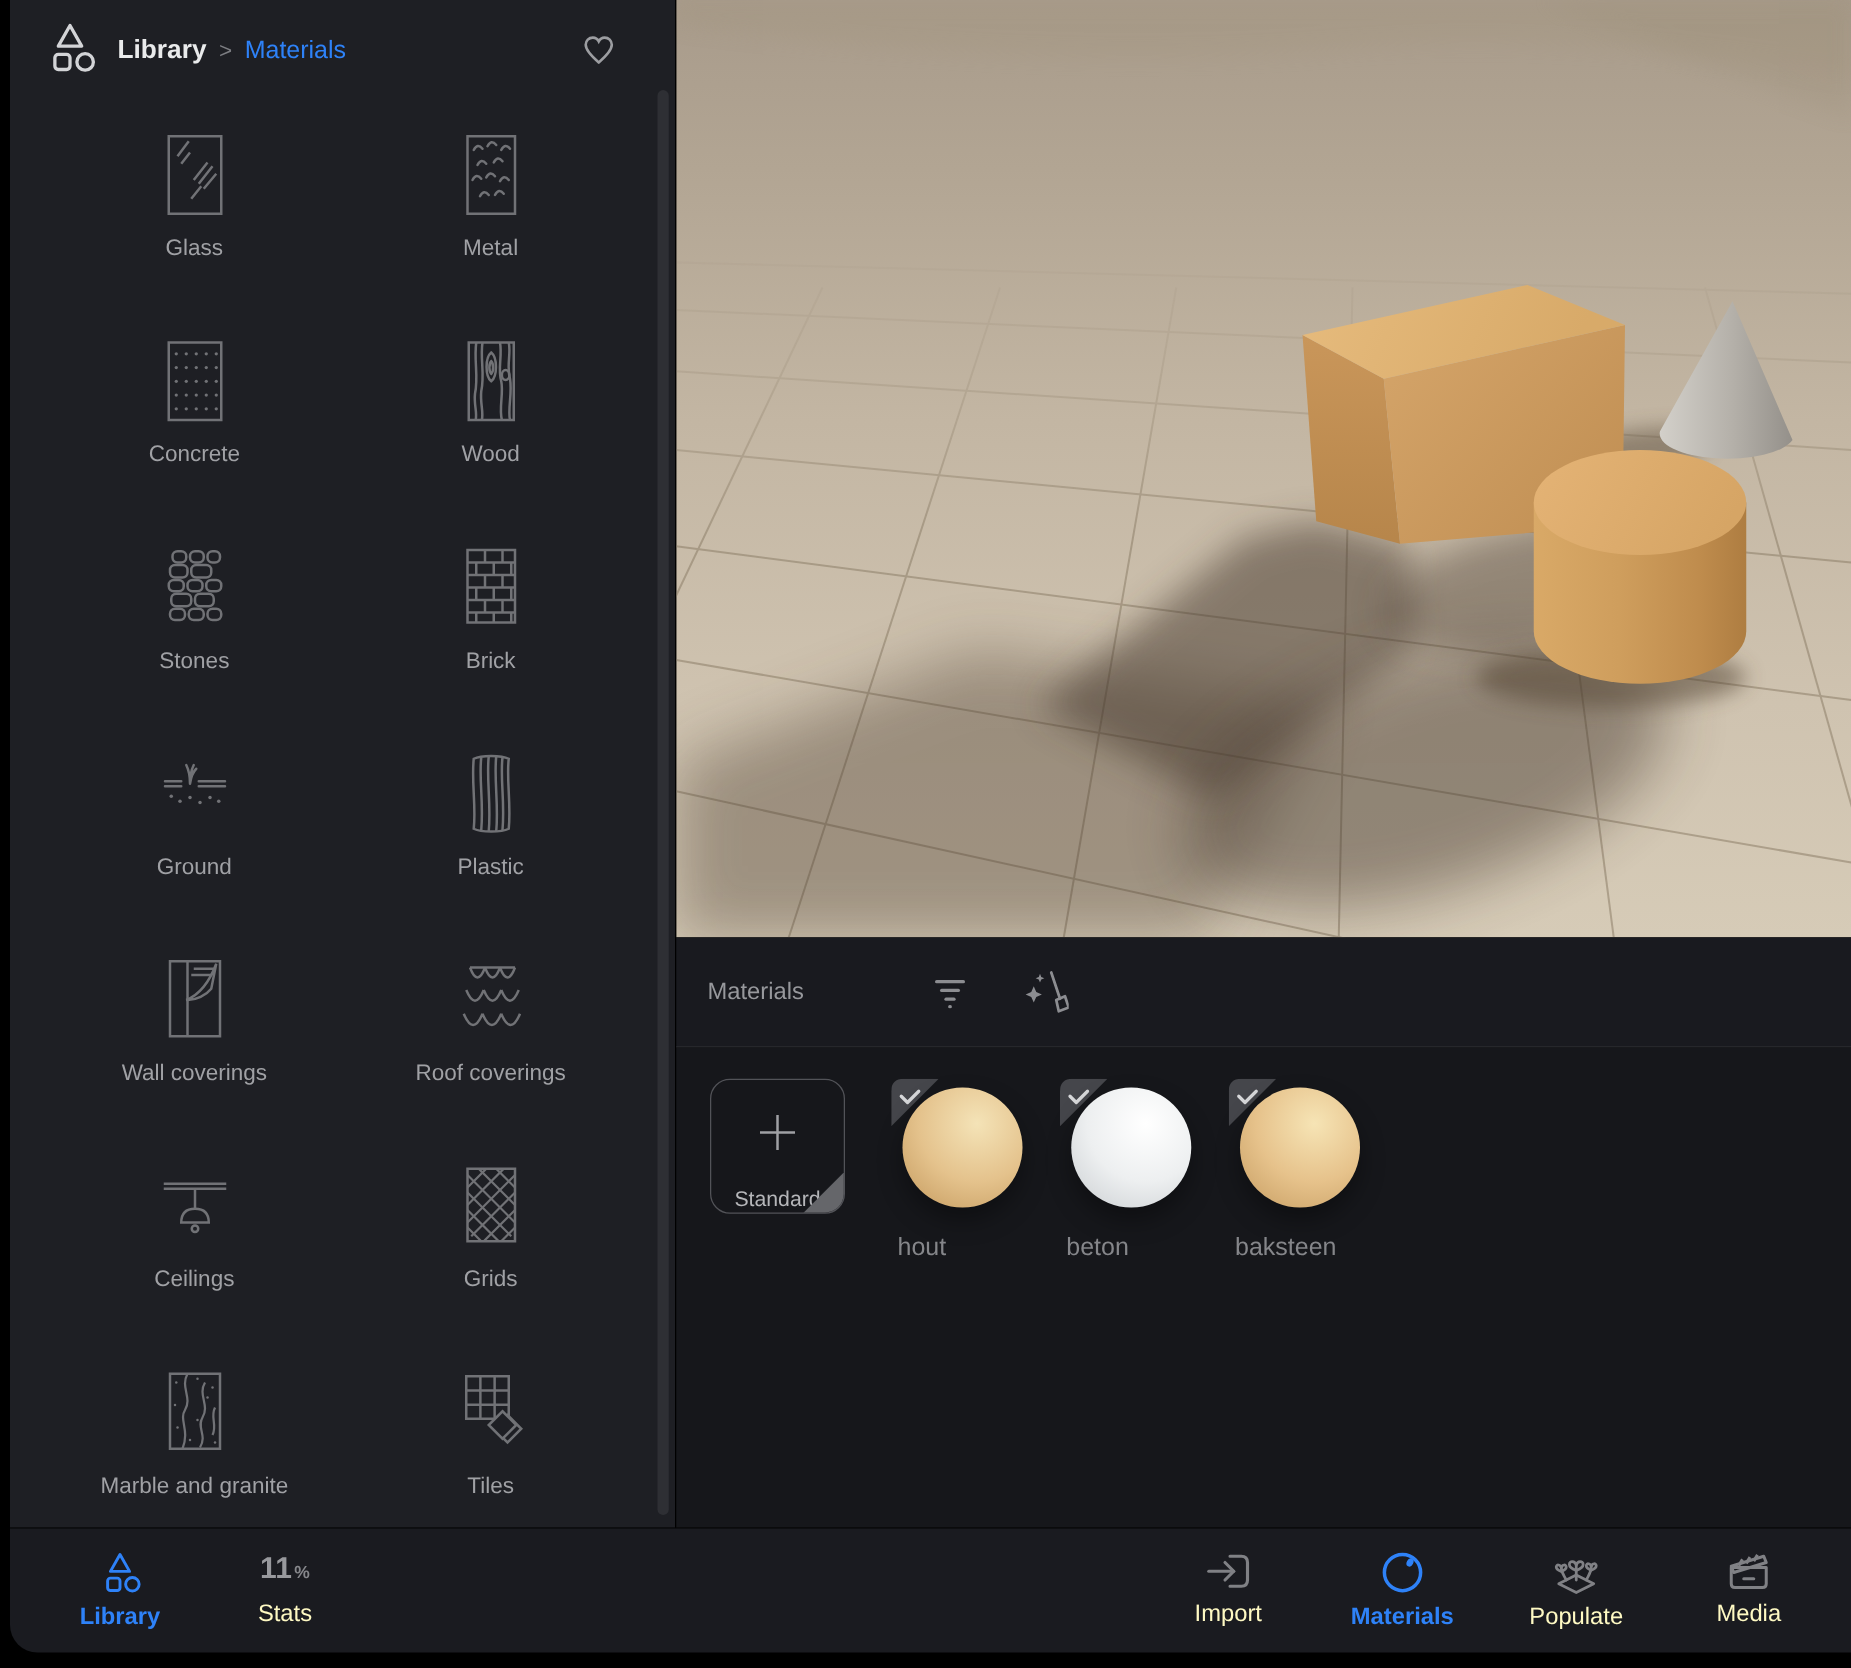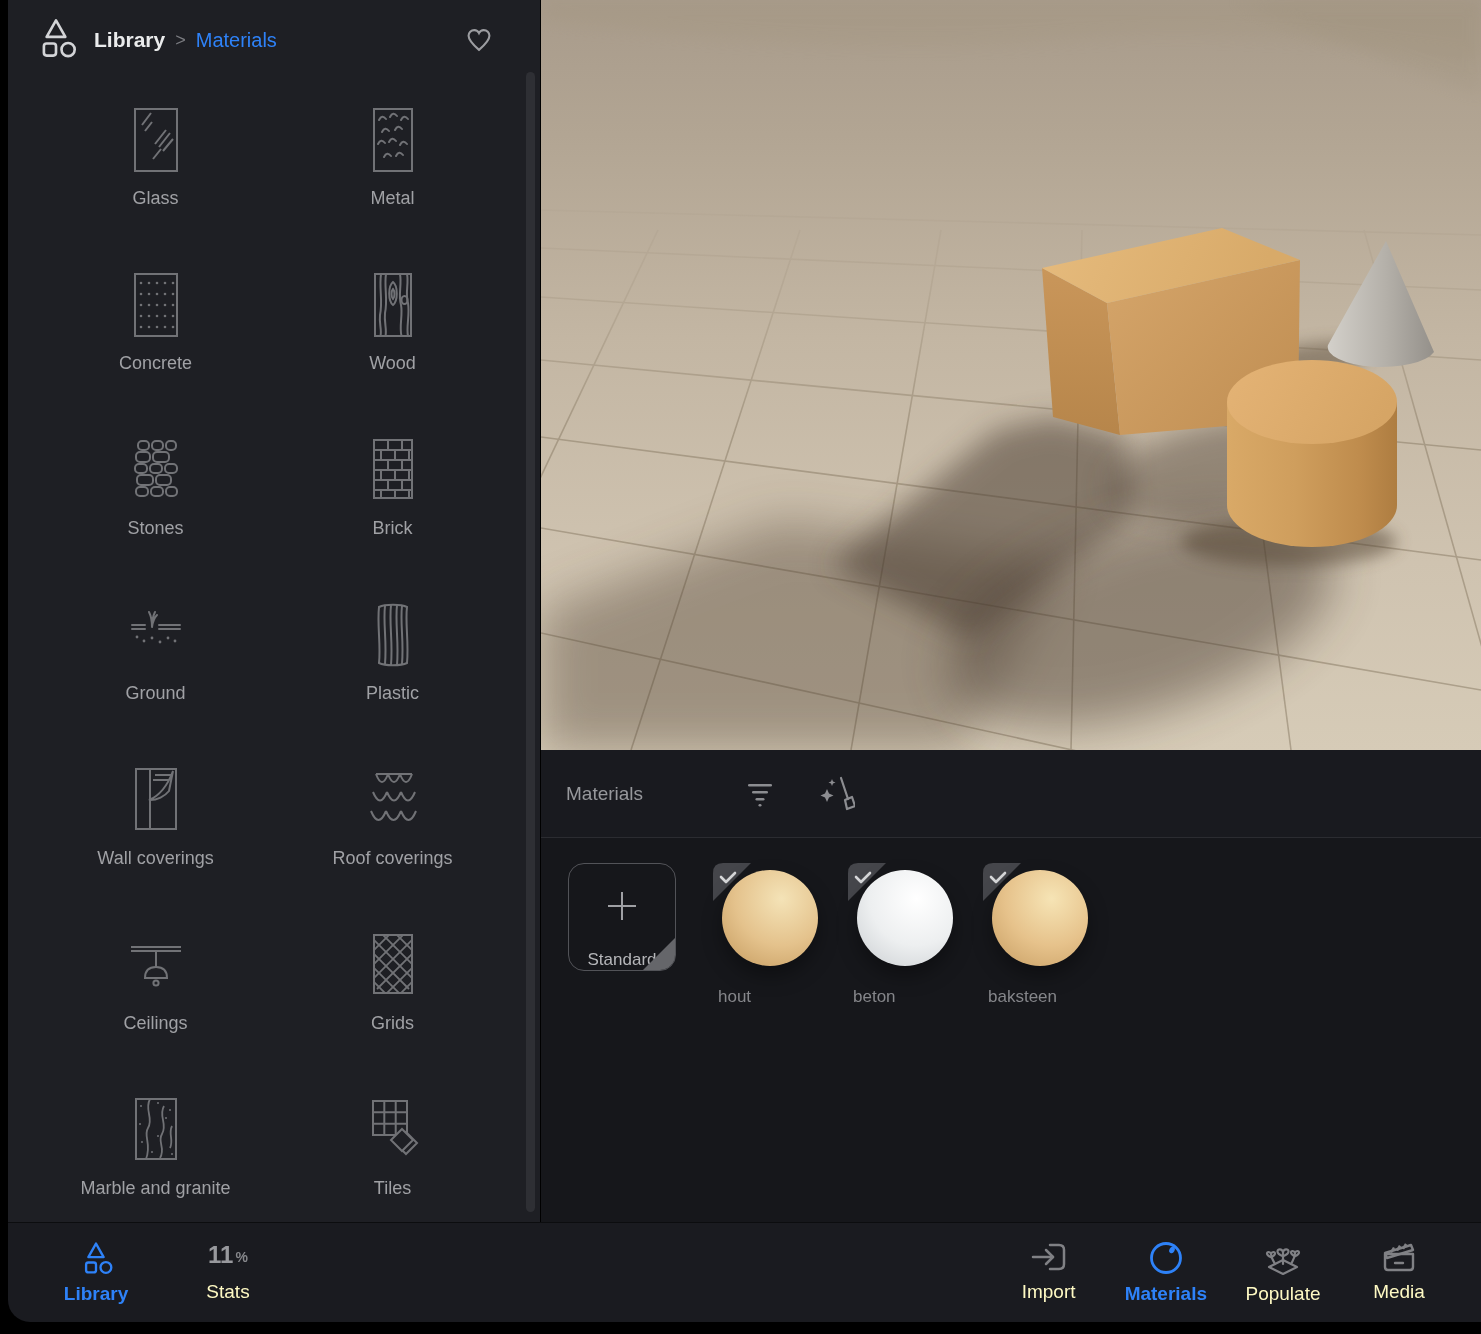--- a/index.html
+++ b/index.html
@@ -65,38 +65,38 @@
   .standard-tile .plus{ margin-top:26px; color:#9fa0a4; }
   .standard-label{ margin-top:10px; font-size:17px; color:#b5b6b9; }
   .fold-corner{ position:absolute; right:-1px; bottom:-1px; display:block; }
   .swatch-cell{ position:relative; width:112px; margin-right:23px; }
   .swatch-thumb{ position:relative; width:112px; height:112px; }
   .check-badge{ position:absolute; left:0; top:0; }
   .sphere{
     position:absolute; left:9px; top:7px; width:96px; height:96px;
     border-radius:50%; box-shadow:0 10px 20px rgba(0,0,0,.35);
   }
-  .swatch-name{ margin-top:12px; padding-left:5px; font-size:17px; color:#85868a; }
+  .swatch-name{ margin-top:12px; padding-left:5px; font-size:20px; color:#85868a; }
 
   
   .bottom-bar{
     position:absolute; left:8px; top:1222px; width:1473px; height:100px;
     background:#1a1b20; border-top:1px solid #0c0d0f;
     border-radius:0 0 0 22px;
     display:flex; align-items:center;
   }
   .tab{
     display:flex; flex-direction:column; align-items:center; gap:7px;
     color:#808185; min-width:80px;
   }
   .tab .tab-label{ font-size:19px; font-weight:500; color:#fef9c3; }
   .tab.active{ color:var(--accent); }
   .tab.active .tab-label{ color:var(--accent); font-weight:600; }
   .left-tabs{ display:flex; gap:52px; margin-left:48px; }
-  .right-tabs{ display:flex; gap:36px; margin-left:auto; margin-right:42px; }
+  .right-tabs{ display:flex; gap:58px; margin-left:auto; margin-right:42px; }
   .stats-num{ display:flex; align-items:flex-start; height:34px; }
   .stats-value{ font-size:24px; font-weight:700; color:#98999d; line-height:30px;}
   .stats-unit{ font-size:14px; font-weight:600; color:#86878b; margin-top:9px; margin-left:2px;}
 </style>
 </head>
 <body>
 
 <div class="left-panel">
 
   <div class="panel-header">

